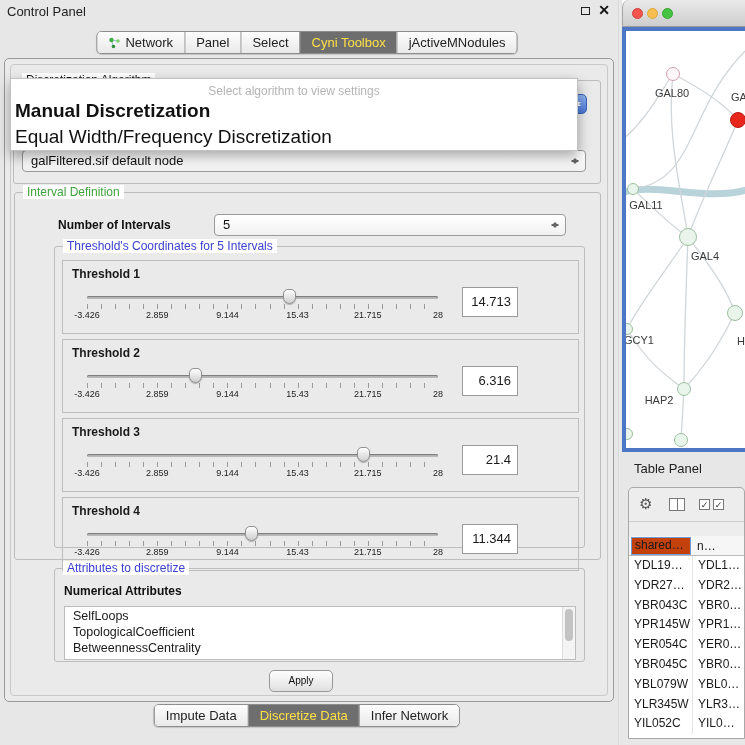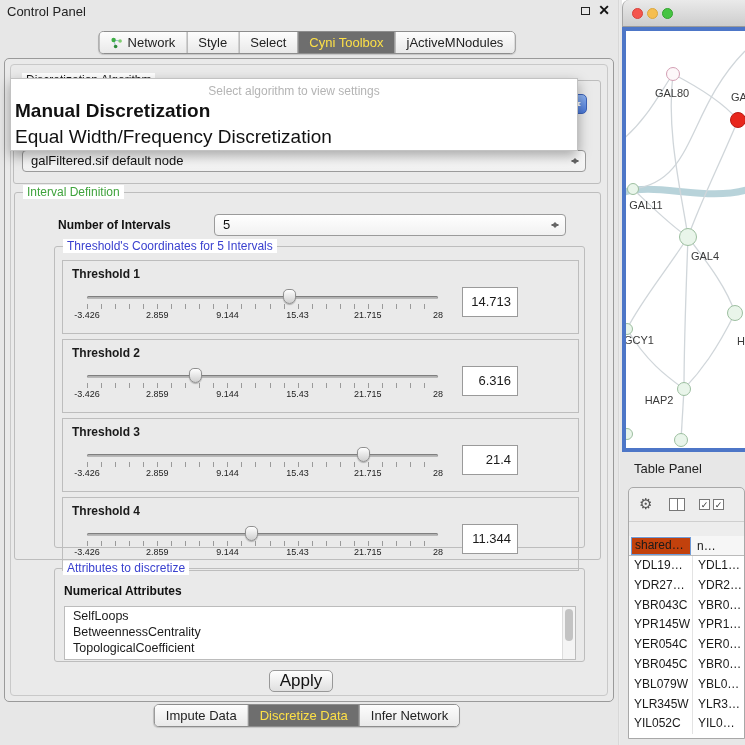--- a/index.html
+++ b/index.html
@@ -87,21 +87,21 @@
   .listbox { position:absolute; left:64px; top:606px; width:512px; height:54px;
     background:#fff; border:1px solid #bcbcbc; overflow:hidden; }
   .list-items { position:absolute; left:0; top:1px; right:14px; }
   .list-item { font-size:12.5px; padding:1px 8px; white-space:nowrap; }
   .list-scrollbar { position:absolute; right:0; top:0; bottom:0; width:13px; background:#f4f4f4; border-left:1px solid #ddd; }
   .list-thumb { position:absolute; top:2px; left:2px; width:8px; height:32px; background:#c3c3c3; border-radius:5px; }
 
   
   .btn { position:absolute; left:269px; top:670px; width:64px; height:22px;
     background:linear-gradient(#fefefe,#e0e0e0); border:1px solid #989898; border-radius:5px;
-    font-size:17px; text-align:center; line-height:20px; color:#111; }
+    font-size:10px; text-align:center; line-height:20px; color:#111; }
 
   
   .v-divider { position:absolute; left:618px; top:0; bottom:0; width:2px;
     background:linear-gradient(to right,#cfcfcf,#f4f4f4); }
 
   
   .net-window { position:absolute; left:622px; top:0; width:123px; height:452px; background:#fff; }
   .net-titlebar { position:absolute; top:0; left:0; right:0; height:27px;
     background:linear-gradient(#eaeaea,#cdcdcd); border-bottom:1px solid #9b9b9b;
     border-top-left-radius:7px; border-left:1px solid #a5a5a5; }
@@ -155,21 +155,21 @@
       <span class="net-tab-icon"><svg width="12" height="12" viewBox="0 0 12 12">
           <line x1="3" y1="3" x2="9.5" y2="4" stroke="#9abccb" stroke-width="1"></line>
           <line x1="3" y1="3" x2="5" y2="9.5" stroke="#9abccb" stroke-width="1"></line>
           <circle cx="3" cy="3" r="2.2" fill="#3fae46"></circle>
           <circle cx="9.5" cy="4" r="1.8" fill="#7ecb6f"></circle>
           <circle cx="5" cy="9.5" r="1.8" fill="#2e8b3a"></circle>
         </svg></span>
       <span>Network</span>
     </div>
     <div class="tab">
-      <span>Style</span>
+      <span>Panel</span>
     </div>
     <div class="tab">
       <span>Select</span>
     </div>
     <div class="tab active">
       <span>Cyni Toolbox</span>
     </div>
     <div class="tab">
       <span>jActiveMNodules</span>
     </div>
@@ -283,22 +283,22 @@
   </div>
 </div>
 
 <div class="group" style="left:54px;top:568px;width:531px;height:94px;">
   <div class="group-title blue">Attributes to discretize</div>
 </div>
 <div class="field-label bold" style="left:64px;top:584px;">Numerical Attributes</div>
 <div class="listbox">
   <div class="list-items">
       <div class="list-item">SelfLoops</div>
+      <div class="list-item">TopologicalCoefficient</div>
       <div class="list-item">BetweennessCentrality</div>
-      <div class="list-item">TopologicalCoefficient</div>
     </div>
   <div class="list-scrollbar">
     <div class="list-thumb"></div>
   </div>
 </div>
 
 <div class="btn">Apply</div>
 
 <div class="tabstrip bottom">
     <div class="tab">

